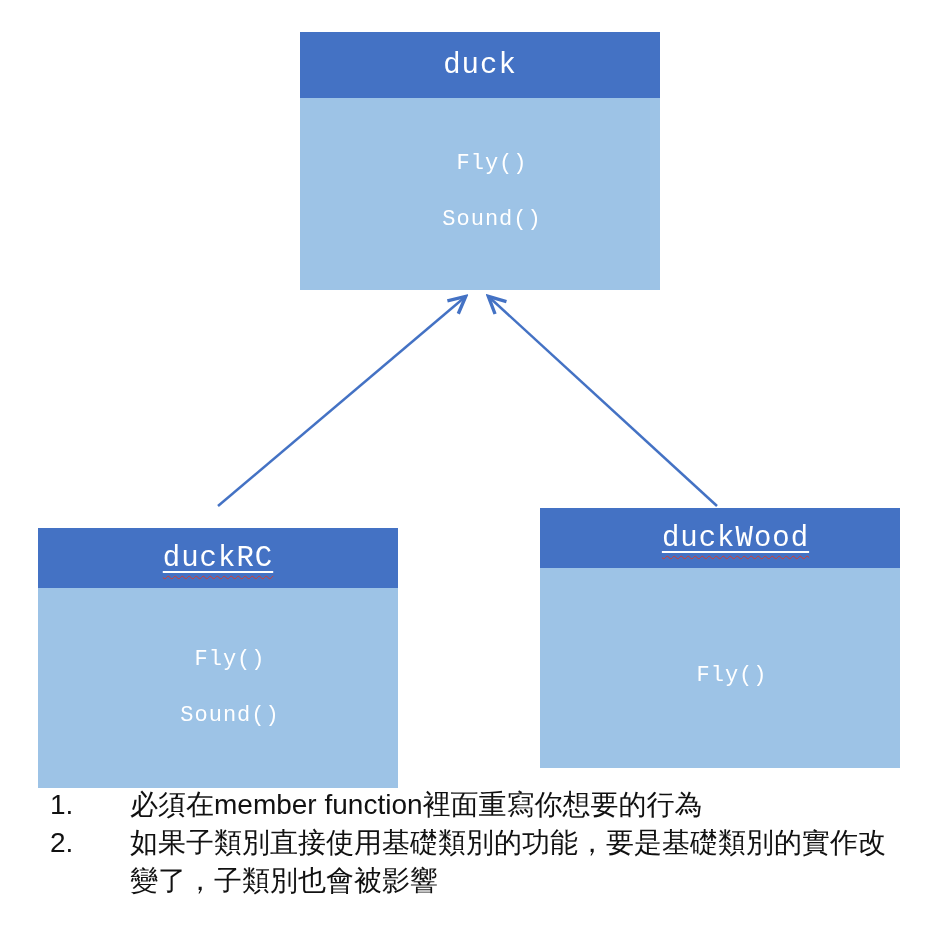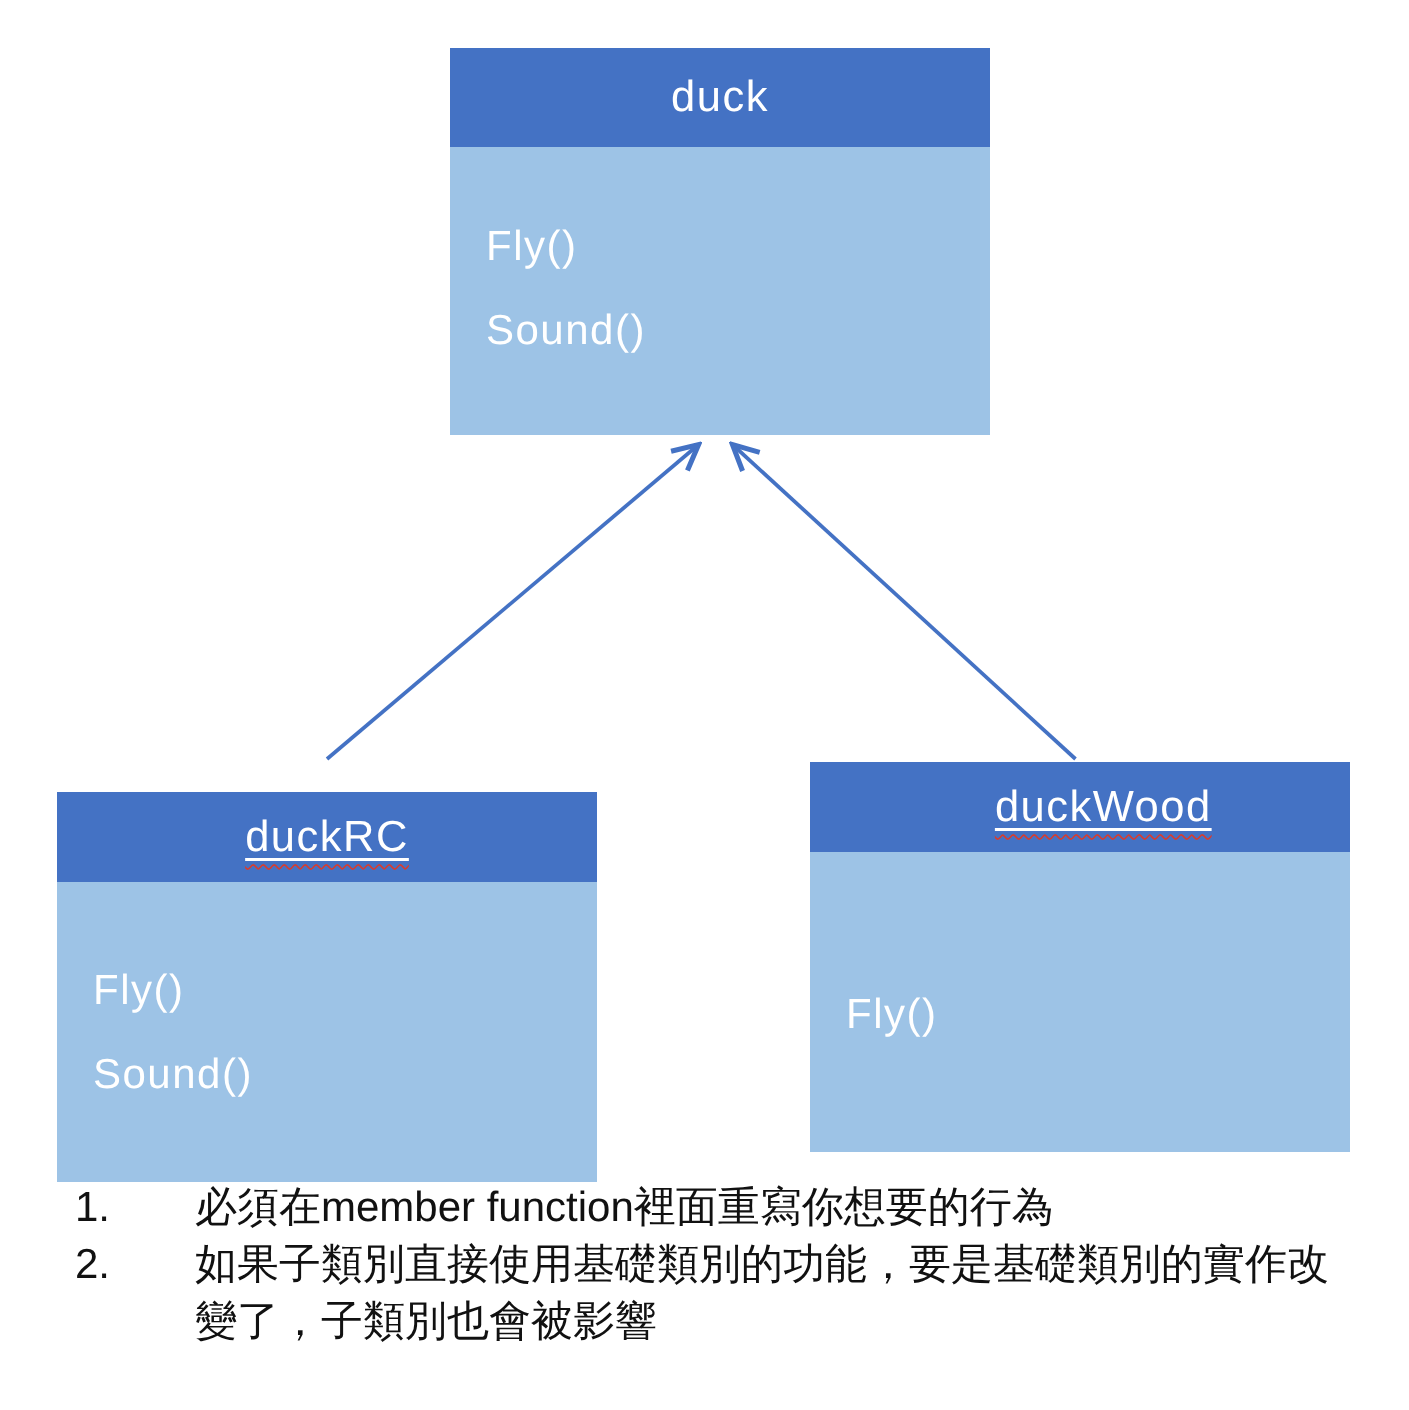--- a/index.html
+++ b/index.html
@@ -25,36 +25,37 @@
     background: var(--body-color, #9dc3e6);
   }
   .class-header {
     background: var(--header-color, #4472c4);
     display: flex;
     align-items: center;
     justify-content: center;
     width: 100%;
   }
   .mono {
-    font-family: Liberation Sans, sans-serif;
+    font-family: Liberation Mono, monospace;
     color: var(--box-text-color, #ffffff);
+    text-align: center;
   }
   .class-title { font-size: 29px; letter-spacing: 1px; }
   .spell {
     text-decoration: underline wavy var(--spell-color, #d83b2e);
     text-decoration-thickness: 1px;
     text-underline-offset: 9px;
   }
   .title-underline {
     text-decoration: underline;
     text-decoration-thickness: 2px;
     text-underline-offset: 5px;
   }
   .class-body { width: 100%; padding-left: 24px; }
-  .method { font-size: 28px; line-height: 56px; letter-spacing: 1px; }
+  .method { font-size: 22px; line-height: 56px; letter-spacing: 1px; }
 
   
   .box-duck     { left: 300px; top: 32px;  width: 360px; height: 258px; }
   .box-duck .class-header { height: 66px; }
   .box-duck .class-body   { padding-top: 38px; }
 
   .box-duckrc   { left: 38px;  top: 528px; width: 360px; height: 260px; }
   .box-duckrc .class-header { height: 60px; }
   .box-duckrc .class-body   { padding-top: 44px; }
 

